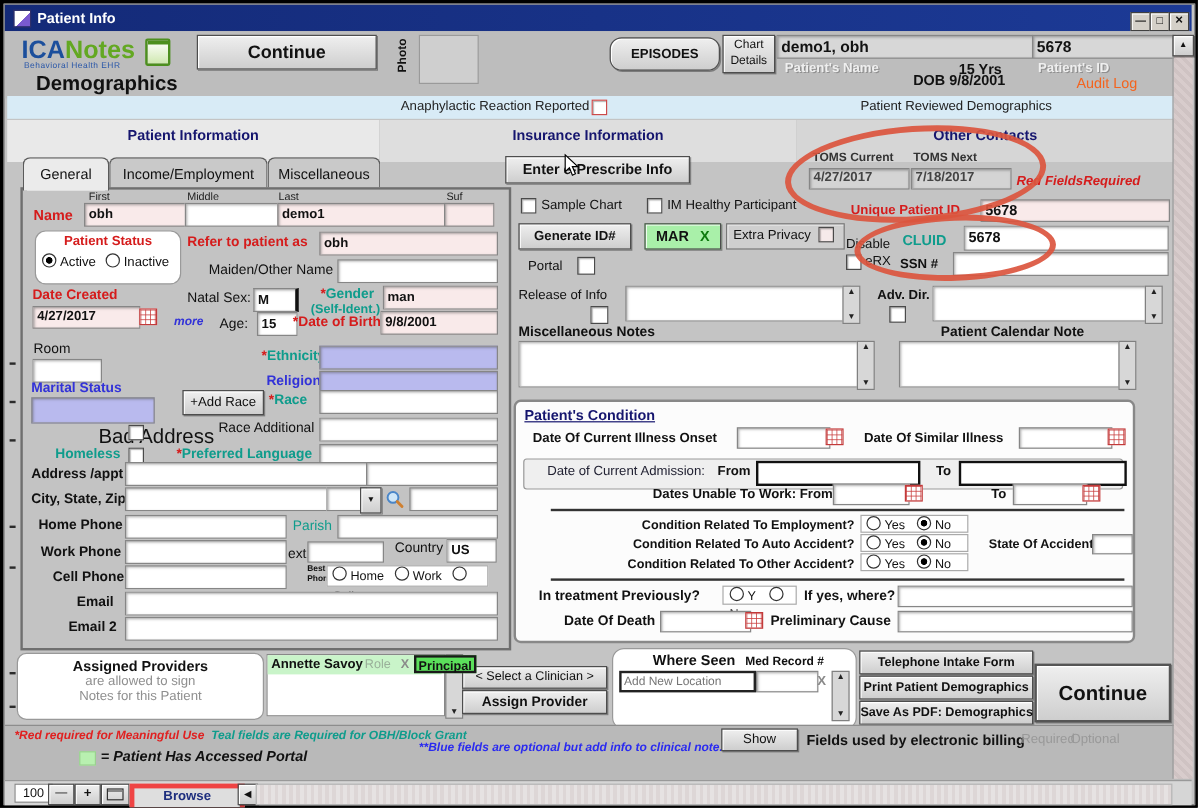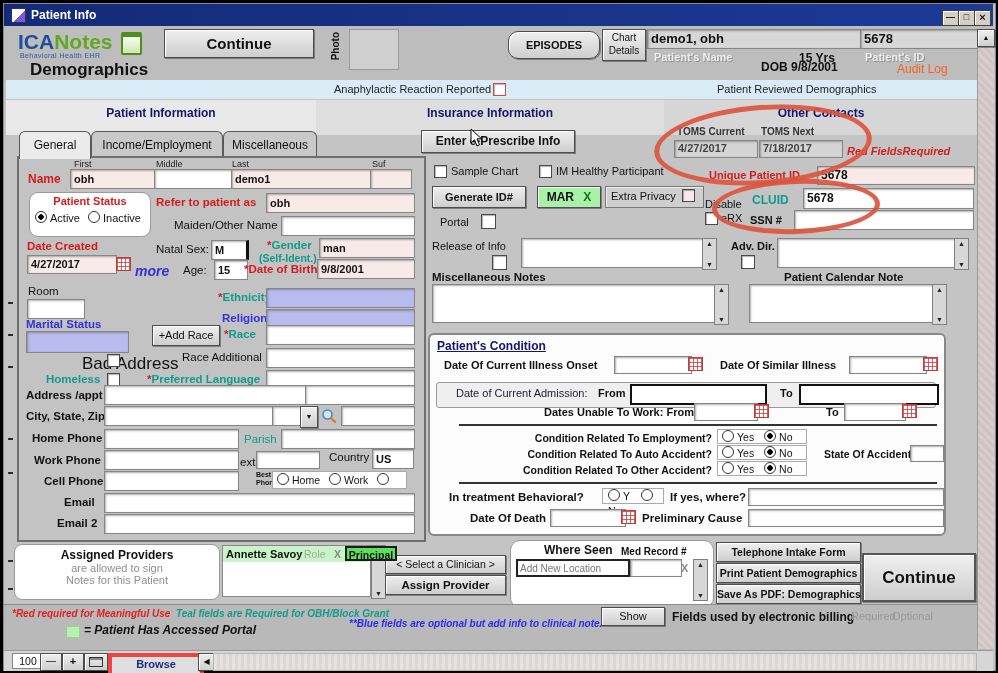--- a/index.html
+++ b/index.html
@@ -127,21 +127,21 @@
   <span class="lbl b red" style="left:23px;top:236px;font-size:11.5px;">Date Created</span>
   <div class="fld pink b" style="left:23px;top:251px;width:82px;height:17px;line-height:17px;">4/27/2017</div>
   <span class="cal" style="left:112px;top:253px;"></span>
 
   <span class="lbl" style="left:152px;top:239px;font-size:11.5px;">Natal Sex:</span>
   <div class="fld b" style="left:207px;top:236px;width:28px;height:18px;line-height:18px;border-right:3px solid #111;">M</div>
   <span class="lbl b" style="left:263px;top:235px;font-size:11.5px;"><span class="red">*</span><span class="teal">Gender</span></span>
   <span class="lbl b teal" style="left:255px;top:248px;font-size:10.5px;">(Self-Ident.)</span>
   <div class="fld pink b" style="left:315px;top:234px;width:88px;height:18px;line-height:18px;">man</div>
 
-  <span class="lbl b i blu" style="left:131px;top:259px;font-size:14px;">more</span>
+  <span class="lbl b i blu" style="left:141px;top:259px;font-size:10px;">more</span>
   <span class="lbl" style="left:179px;top:260px;font-size:11.5px;">Age:</span>
   <div class="fld b" style="left:210px;top:256px;width:26px;height:18px;line-height:18px;">15</div>
   <span class="lbl b red" style="left:240px;top:259px;font-size:11.5px;">*Date of Birth</span>
   <div class="fld pink b" style="left:313px;top:255px;width:90px;height:18px;line-height:18px;">9/8/2001</div>
 
   <span class="lbl" style="left:24px;top:281px;font-size:11.5px;">Room</span>
   <div class="fld" style="left:23px;top:295px;width:50px;height:18px;"></div>
 
   <span class="lbl b" style="left:214px;top:287px;font-size:11.5px;"><span class="red">*</span><span class="teal">Ethnicity</span></span>
   <div class="fld lav" style="left:262px;top:284px;width:141px;height:18px;"></div>
@@ -302,21 +302,21 @@
   <span class="lbl b" style="left:820px;top:444px;font-size:10.5px;">State Of Accident</span>
   <div class="fld" style="left:906px;top:441px;width:26px;height:15px;"></div>
   <span class="lbl b" style="left:455px;top:460px;width:253px;text-align:right;font-size:10.5px;">Condition Related To Other Accident?</span>
   <div class="a" style="left:713px;top:457px;width:90px;height:15px;background:#fff;border:1px solid #aaa;font-size:10.5px;line-height:14px;padding-left:4px;box-sizing:border-box;">
     <span><span class="rad"></span><span>Yes</span></span>
     <span style="margin-left:7px;"><span class="rad sel"></span><span>No</span></span>
   </div>
 
   <div class="a" style="left:455px;top:478px;width:478px;height:2px;background:#333;"></div>
 
-  <span class="lbl b" style="left:445px;top:487px;font-size:11.5px;">In treatment Behavioral?</span>
+  <span class="lbl b" style="left:445px;top:487px;font-size:11.5px;">In treatment Previously?</span>
   <div class="a" style="left:598px;top:484px;width:62px;height:16px;background:#fff;border:1px solid #aaa;font-size:10.5px;line-height:15px;padding-left:5px;box-sizing:border-box;">
     <span><span class="rad"></span><span>Y</span></span>
     <span style="margin-left:8px;"><span class="rad"></span><span>N</span></span>
   </div>
   <span class="lbl b" style="left:666px;top:487px;font-size:11.5px;">If yes, where?</span>
   <div class="fld" style="left:744px;top:484px;width:188px;height:16px;"></div>
 
   <span class="lbl b" style="left:466px;top:508px;font-size:11.5px;">Date Of Death</span>
   <div class="fld" style="left:546px;top:505px;width:68px;height:16px;"></div>
   <span class="cal" style="left:617px;top:506px;"></span>

